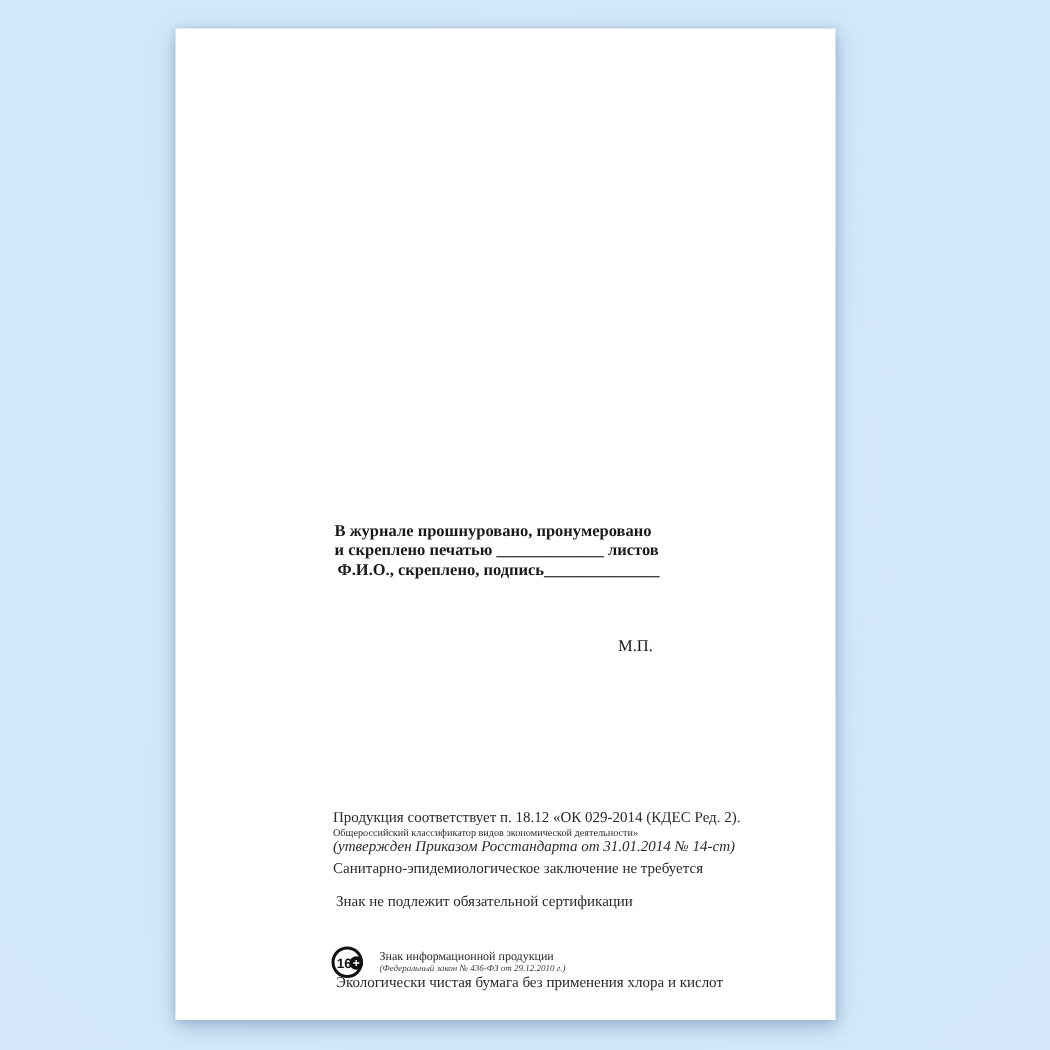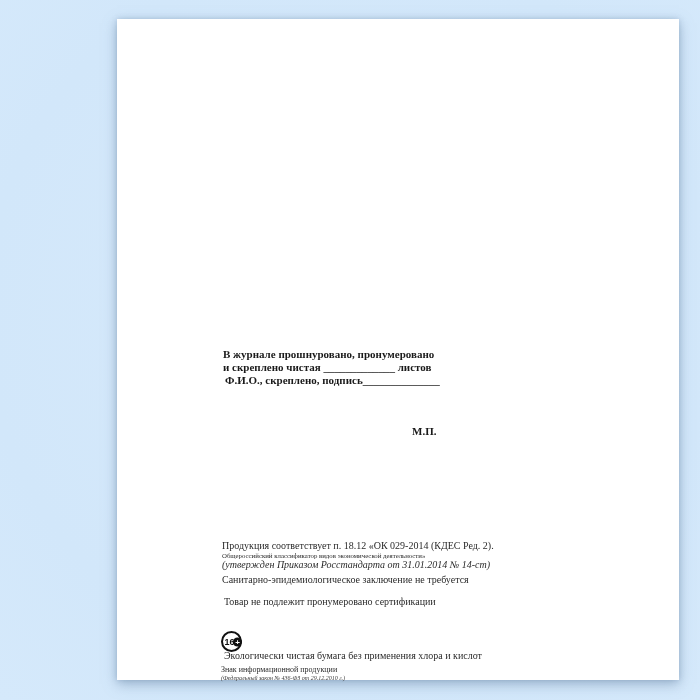--- a/index.html
+++ b/index.html
@@ -15,21 +15,21 @@
   }
   .scene {
     position: absolute;
     inset: 0;
     background: radial-gradient(circle at 50% 45%, #d7eafb 0%, #d2e7fa 70%, #d5e9fb 100%);
   }
   .page {
     position: absolute;
     left: 117px;
     top: 19px;
-    width: 562px;
+    width: 440px;
     height: 661px;
     background: #ffffff;
     box-shadow: 0 4px 12px rgba(105, 135, 168, 0.55), 0 0 5px rgba(105, 135, 168, 0.30);
   }
   .binding-block {
     position: absolute;
     left: 106px;
     top: 329px;
     width: 250px;
     color: #1a1a1a;
@@ -38,21 +38,21 @@
     line-height: 13.2px;
     white-space: nowrap;
   }
   .binding-line4 { padding-left: 2px; }
   .binding-line5 { margin-top: 2px; letter-spacing: 0.2px; }
   .stamp-place {
     position: absolute;
     left: 295px;
     top: 406px;
     color: #1a1a1a;
-    font-weight: bold;
+    font-weight: normal;
     font-size: 11px;
     text-align: right;
   }
   .note {
     position: absolute;
     color: #2a2a2a;
     font-size: 10px;
     line-height: 9px;
     white-space: nowrap;
   }
@@ -60,21 +60,21 @@
   .note-compliance-2 { left: 105px; top: 532px; font-size: 6.8px; }
   .note-compliance-3 { left: 105px; top: 541px; font-style: italic; }
   .note-sanitary     { left: 105px; top: 556px; text-align: center; }
   .note-cert         { left: 107px; top: 578px; }
   .note-eco          { left: 107px; top: 597px; margin-top: 35px; }
   .age-mark {
     position: absolute;
     left: 104px;
     top: 612px;
     display: flex;
-    flex-direction: column;
+    flex-direction: row;
     align-items: flex-start;
     gap: 11px;
   }
   .age-badge {
     position: relative;
     width: 17px;
     height: 17px;
     border: 2px solid #111111;
     border-radius: 50%;
     flex: 0 0 auto;
@@ -122,32 +122,32 @@
   }
 </style>
 </head>
 <body>
 
 <div class="scene">
   <div class="page">
 
     <div class="binding-block">
       <div>В журнале прошнуровано, пронумеровано</div>
-      <div>и скреплено чистая _____________ листов</div>
+      <div>и скреплено печатью _____________ листов</div>
       <div class="binding-line4">Ф.И.О., скреплено, подпись______________</div>
     </div>
 
     <div class="stamp-place">М.П.</div>
 
     <div class="note note-compliance-1">Продукция соответствует п. 18.12 «ОК 029-2014 (КДЕС Ред. 2).</div>
     <div class="note note-compliance-2">Общероссийский классификатор видов экономической деятельности»</div>
     <div class="note note-compliance-3">(утвержден Приказом Росстандарта от 31.01.2014 № 14-ст)</div>
 
     <div class="note note-sanitary">Санитарно-эпидемиологическое заключение не требуется</div>
-    <div class="note note-cert">Товар не подлежит пронумеровано сертификации</div>
+    <div class="note note-cert">Знак не подлежит обязательной сертификации</div>
     <div class="note note-eco">Экологически чистая бумага без применения хлора и кислот</div>
 
     <div class="age-mark">
       <div class="age-badge">
         <span class="age-badge-num">16</span>
         <span class="age-badge-plus">+</span>
       </div>
       <div class="age-text">
         <div class="age-title">Знак информационной продукции</div>
         <div class="age-subtitle">(Федеральный закон № 436-ФЗ от 29.12.2010 г.)</div>

